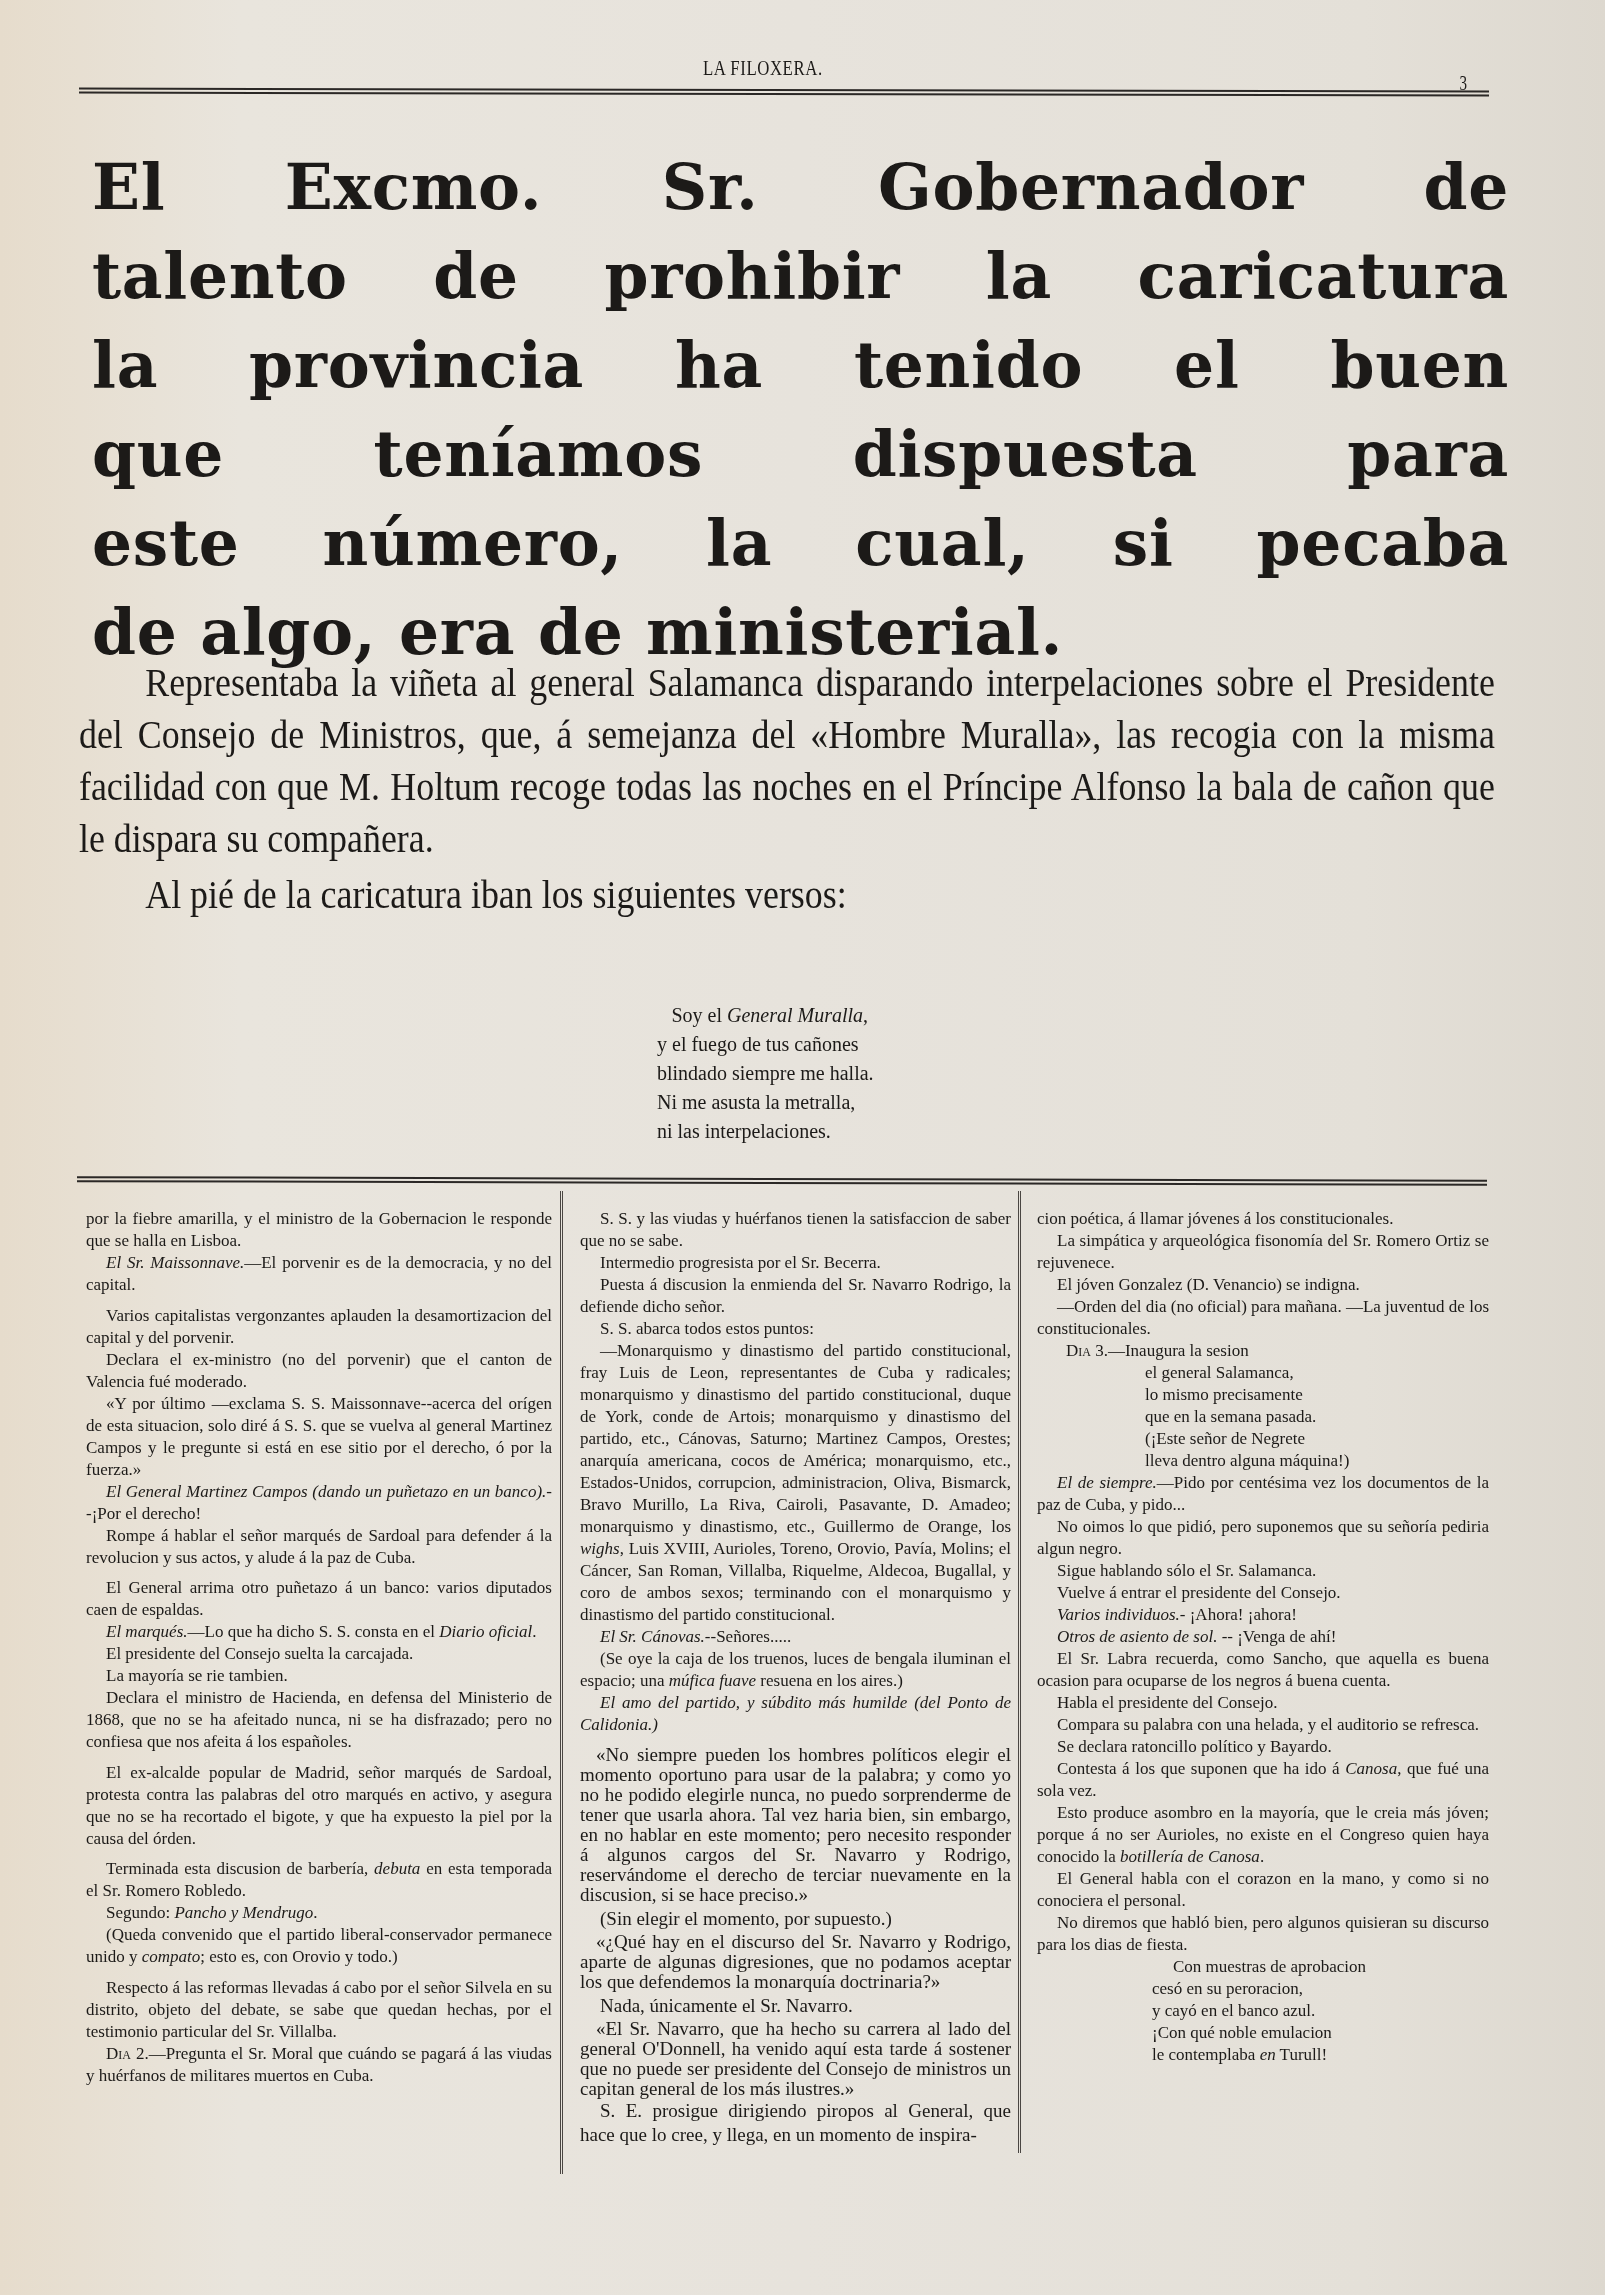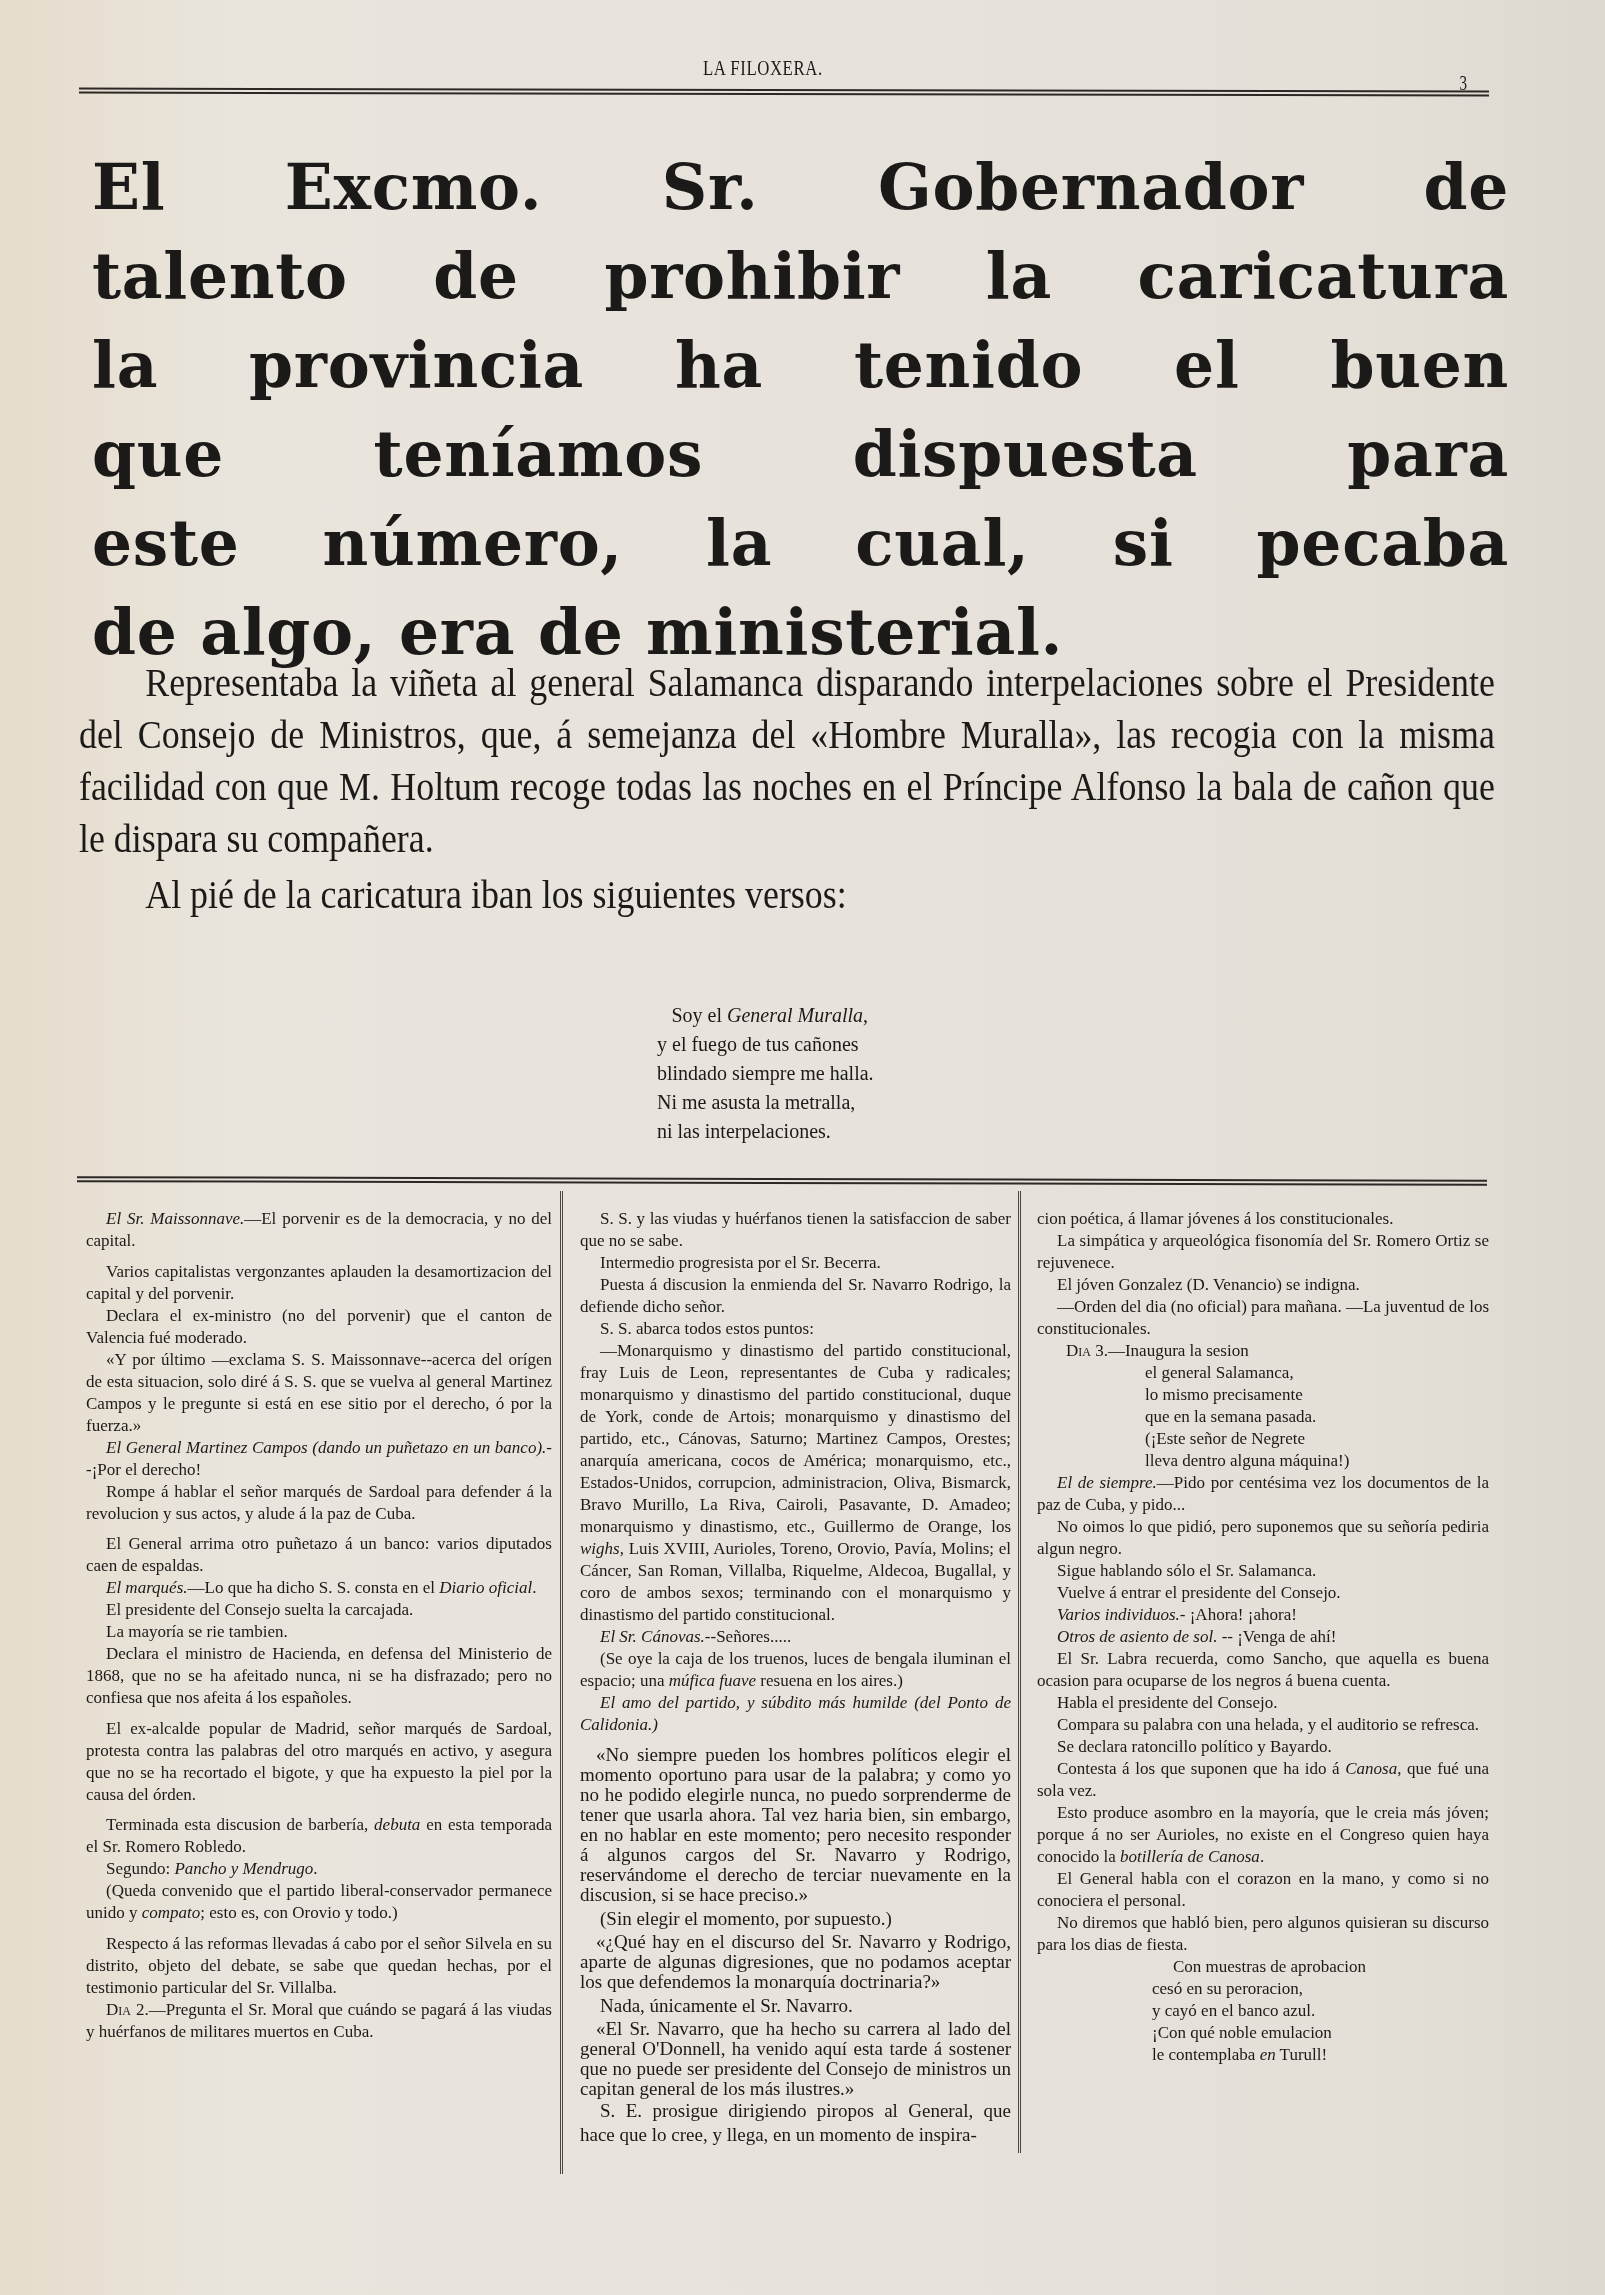--- a/index.html
+++ b/index.html
@@ -90,20 +90,21 @@
     <div>blindado siempre me halla.</div>
     <div>Ni me asusta la metralla,</div>
     <div>ni las interpelaciones.</div>
   </div>
 
   <div class="rule-double rule-mid"></div>
   <div class="col-divider div1"></div>
   <div class="col-divider div2"></div>
 
   <div class="column col1">
+    <p class="noindent">por la fiebre amarilla, y el ministro de la Gobernacion le responde que se halla en Lisboa.</p>
     <p><i>El Sr. Maissonnave.</i><span>—El porvenir es de la democracia, y no del capital.</span></p>
     <p class="gap">Varios capitalistas vergonzantes aplauden la desamortizacion del capital y del porvenir.</p>
     <p>Declara el ex-ministro (no del porvenir) que el canton de Valencia fué moderado.</p>
     <p>«Y por último —exclama S. S. Maissonnave--acerca del orígen de esta situacion, solo diré á S. S. que se vuelva al general Martinez Campos y le pregunte si está en ese sitio por el derecho, ó por la fuerza.»</p>
     <p><i>El General Martinez Campos (dando un puñetazo en un banco).</i><span>--¡Por el derecho!</span></p>
     <p>Rompe á hablar el señor marqués de Sardoal para defender á la revolucion y sus actos, y alude á la paz de Cuba.</p>
     <p class="gap">El General arrima otro puñetazo á un banco: varios diputados caen de espaldas.</p>
     <p><i>El marqués.</i><span>—Lo que ha dicho S. S. consta en el </span><i>Diario oficial</i><span>.</span></p>
     <p>El presidente del Consejo suelta la carcajada.</p>
     <p>La mayoría se rie tambien.</p>

